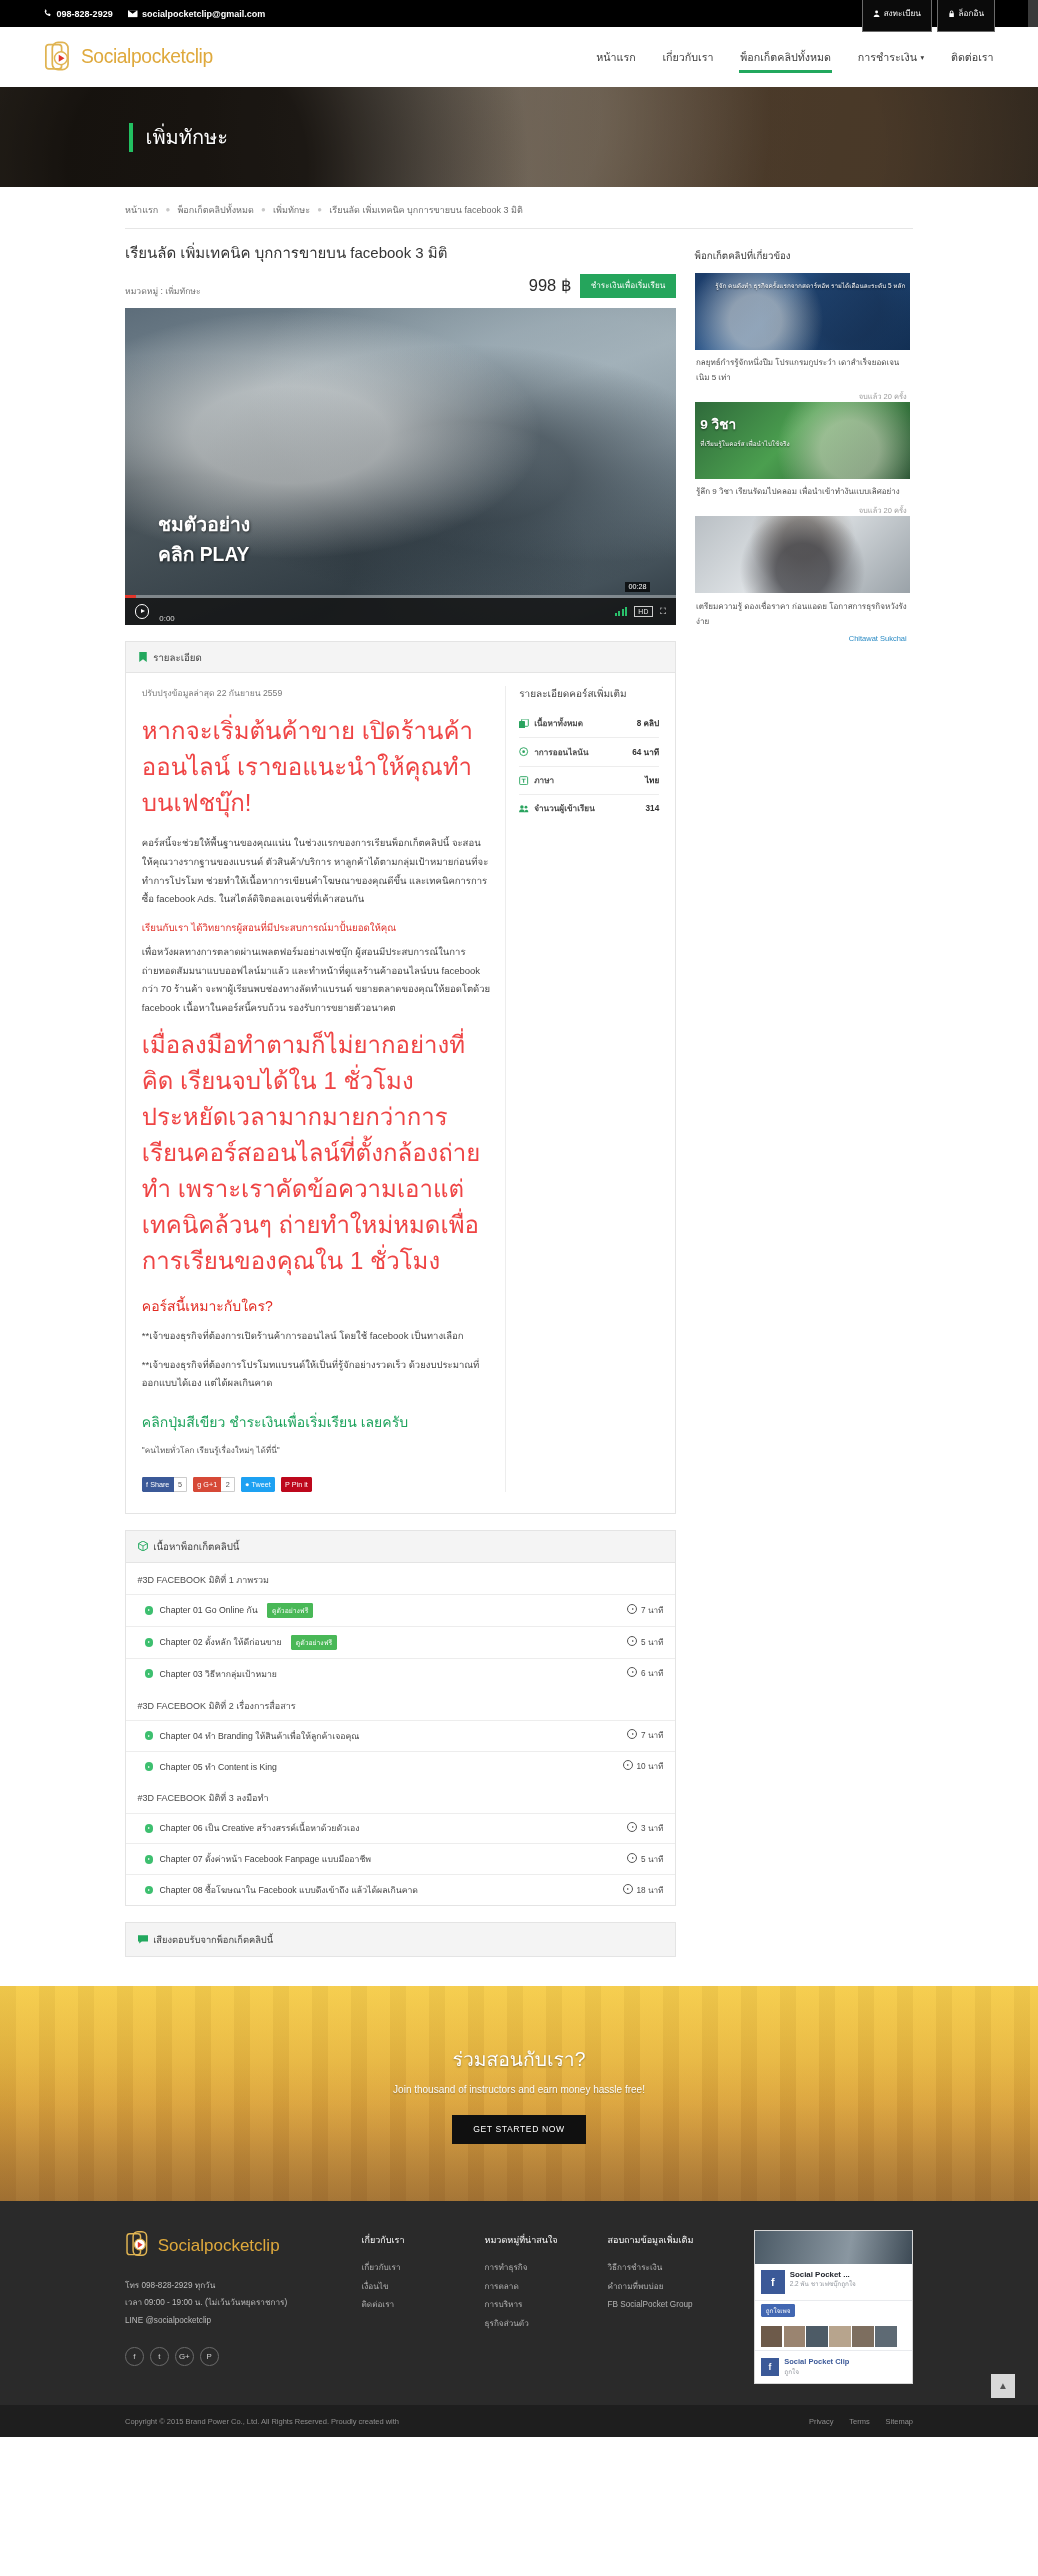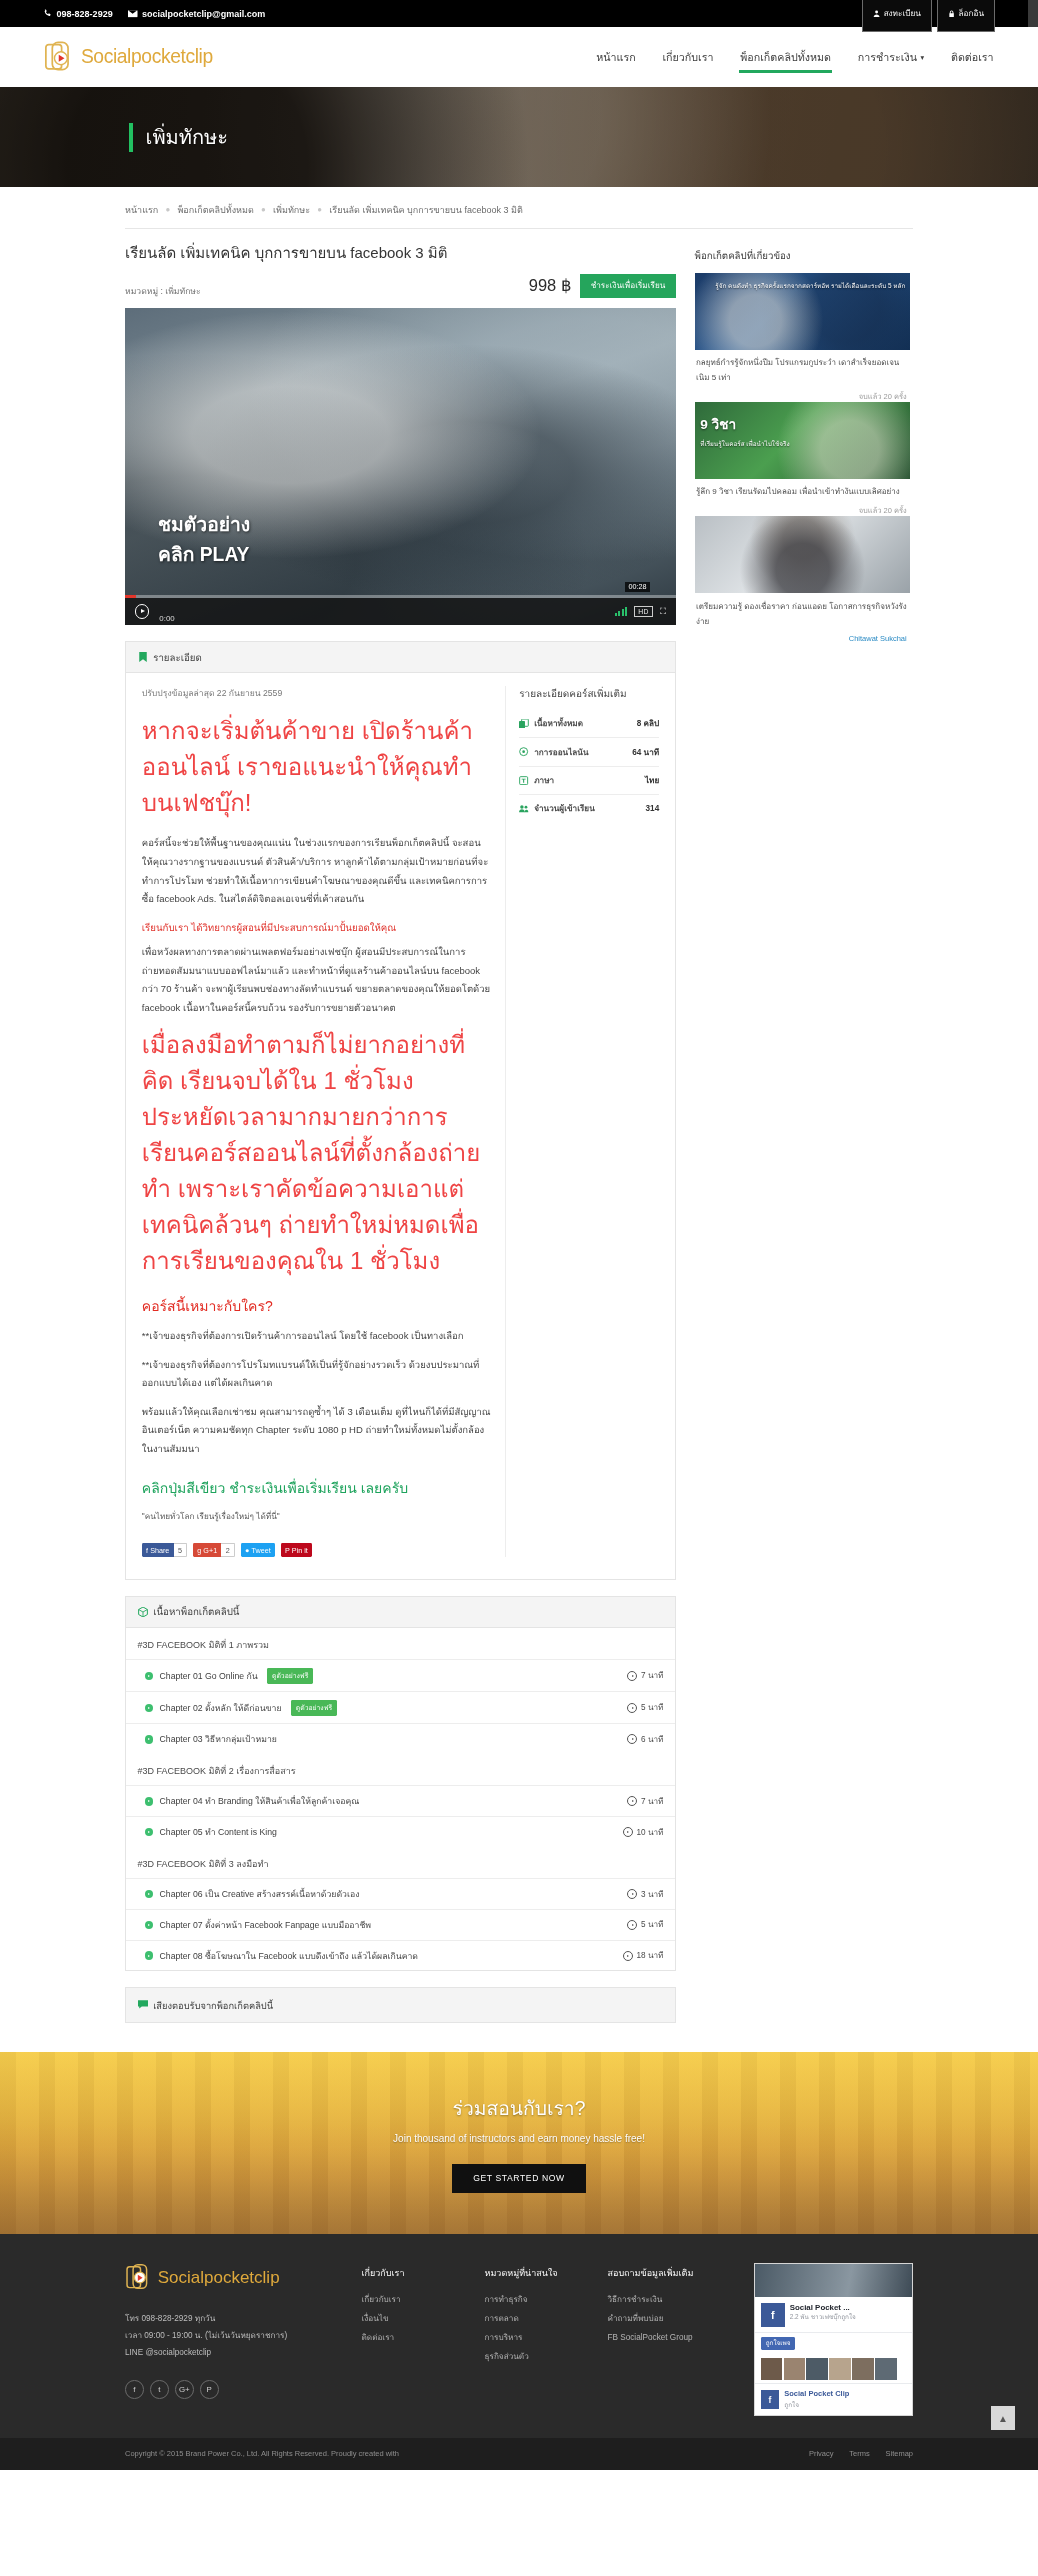--- a/index.html
+++ b/index.html
@@ -281,21 +281,21 @@
     display: flex; align-items: center;
     padding: 7.9px 11.5px 7.9px 18.6px;
     border-top: 0.7px solid #ededed;
     font-size: 8.7px;
     color: #3e3e3e;
     gap: 6.4px;
   }
   .ch-dot { width: 8.6px; height: 8.6px; border-radius: 50%; background: #3dbf6f; display: inline-flex; align-items: center; justify-content: center; flex: none; }
   .ch-dot::after { content:""; width:0;height:0;border-left:2.9px solid #fff;border-top:1.8px solid transparent;border-bottom:1.8px solid transparent; margin-left:0.7px; }
   .free-tag { background: #49b857; color: #fff; font-size: 6.8px; padding: 2.1px 5px; border-radius: 1.4px; margin-left: 2.9px; }
-  .ch-dur { margin-left: auto; display: flex; align-items: center; gap: 3.6px; font-size: 8.2px; color: #4a4a4a; }
+  .ch-dur { margin-left: auto; display: flex; align-items: flex-start; gap: 3.6px; font-size: 8.2px; color: #4a4a4a; }
   .dur-ico { width: 10px; height: 10px; border: 0.9px solid #555; border-radius: 50%; display: inline-flex; align-items: center; justify-content: center; }
   .dur-ico::after { content:""; width:0;height:0;border-left:2.9px solid #555;border-top:1.8px solid transparent;border-bottom:1.8px solid transparent; margin-left:0.7px;}
 
   .panel-simple-head {
     background: #f4f4f4;
     padding: 9.3px 11.5px;
     font-size: 9.3px;
     color: #3f3f3f;
     display: flex; align-items: center; gap: 5.7px;
   }
@@ -309,21 +309,21 @@
   .st3 { background: linear-gradient(135deg,#b9bfc4 0%,#dfe3e6 45%,#9aa2a8 100%); }
   .st-ov { position: absolute; inset: 0; }
   .st-txt { position: absolute; right: 4.3px; top: 8.6px; text-align: right; color: #fff; font-size: 6.4px; line-height: 1.5; text-shadow: 0 0.7px 1.4px rgba(0,0,0,.6);}
   .st-big { position:absolute; left: 5.7px; top: 11.5px; color:#fff; font-size: 13.6px; font-weight: bold; text-shadow: 0 0.7px 2.1px rgba(0,0,0,.6); }
   .side-desc { font-size: 8px; color: #4a4a4a; line-height: 1.85; padding: 6.4px 1.4px 4.3px 1.4px; }
   .side-author { font-size: 7.5px; color: #9a9a9a; text-align: right; padding-right: 2.9px; }
   .side-author.link { color: #2b8bc4; }
 
   
   .cta {
-    height: 182px;
+    height: 215px;
     position: relative;
     overflow: hidden;
     background: linear-gradient(180deg,#f0c13a 0%, #e9b53a 35%, #d79b3d 70%, #b67f3c 100%);
   }
   .cta::before{
     content:"";
     position:absolute; inset:0;
     background:
       linear-gradient(180deg, rgba(250,215,90,.55) 0%, rgba(210,155,60,.35) 55%, rgba(150,105,45,.6) 100%),
       repeating-linear-gradient(90deg, rgba(120,85,40,.14) 0 15.8px, rgba(255,230,150,.10) 15.8px 39px);
@@ -535,21 +535,20 @@
           <div class="desc-col">
             <div class="updated">ปรับปรุงข้อมูลล่าสุด 22 กันยายน 2559</div>
             <h3 class="h-big">หากจะเริ่มต้นค้าขาย เปิดร้านค้าออนไลน์ เราขอแนะนำให้คุณทำบนเฟชบุ๊ก!</h3>
             <p class="p-body">คอร์สนี้จะช่วยให้พื้นฐานของคุณแน่น  ในช่วงแรกของการเรียนพ็อกเก็ตคลิปนี้ จะสอนให้คุณวางรากฐานของแบรนด์ ตัวสินค้า/บริการ หาลูกค้าได้ตามกลุ่มเป้าหมายก่อนที่จะทำการโปรโมท ช่วยทำให้เนื้อหาการเขียนคำโฆษณาของคุณดีขึ้น และเทคนิคการการซื้อ facebook Ads. ในสไตล์ดิจิตอลเอเจนซี่ที่เค้าสอนกัน</p>
             <p class="h-red">เรียนกับเรา ได้วิทยากรผู้สอนที่มีประสบการณ์มาปั้นยอดให้คุณ</p>
             <p class="p-body">เพื่อหวังผลทางการตลาดผ่านเพลตฟอร์มอย่างเฟชบุ๊ก ผู้สอนมีประสบการณ์ในการถ่ายทอดสัมมนาแบบออฟไลน์มาแล้ว  และทำหน้าที่ดูแลร้านค้าออนไลน์บน facebook กว่า 70 ร้านค้า จะพาผู้เรียนพบช่องทางลัดทำแบรนด์ ขยายตลาดของคุณให้ยอดโตด้วย facebook เนื้อหาในคอร์สนี้ครบถ้วน รองรับการขยายตัวอนาคต</p>
             <h3 class="h-big">เมื่อลงมือทำตามก็ไม่ยากอย่างที่คิด เรียนจบได้ใน 1 ชั่วโมง ประหยัดเวลามากมายกว่าการเรียนคอร์สออนไลน์ที่ตั้งกล้องถ่ายทำ เพราะเราคัดข้อความเอาแต่เทคนิคล้วนๆ ถ่ายทำใหม่หมดเพื่อการเรียนของคุณใน 1 ชั่วโมง</h3>
             <h3 class="h-red-big">คอร์สนี้เหมาะกับใคร?</h3>
             <p class="p-body">**เจ้าของธุรกิจที่ต้องการเปิดร้านค้าการออนไลน์ โดยใช้ facebook เป็นทางเลือก</p>
             <p class="p-body">**เจ้าของธุรกิจที่ต้องการโปรโมทแบรนด์ให้เป็นที่รู้จักอย่างรวดเร็ว ด้วยงบประมาณที่ออกแบบได้เอง แต่ได้ผลเกินคาด</p>
-            <p class="p-body">พร้อมแล้วให้คุณเลือกเช่าชม  คุณสามารถดูซ้ำๆ ได้ 3 เดือนเต็ม ดูที่ไหนก็ได้ที่มีสัญญาณอินเตอร์เน็ต ความคมชัดทุก Chapter ระดับ 1080 p HD ถ่ายทำใหม่ทั้งหมดไม่ตั้งกล้องในงานสัมมนา</p>
             <h3 class="h-green-big">คลิกปุ่มสีเขียว ชำระเงินเพื่อเริ่มเรียน เลยครับ</h3>
             <p class="p-small">"คนไทยทั่วโลก เรียนรู้เรื่องใหม่ๆ ได้ที่นี่"</p>
 
             <div class="share-row">
               <span class="sh sh-fb">
                 <span class="sh-l">
                     <span>f</span>
                     <span>Share</span>
                   </span>
                 <span class="sh-c">5</span>

